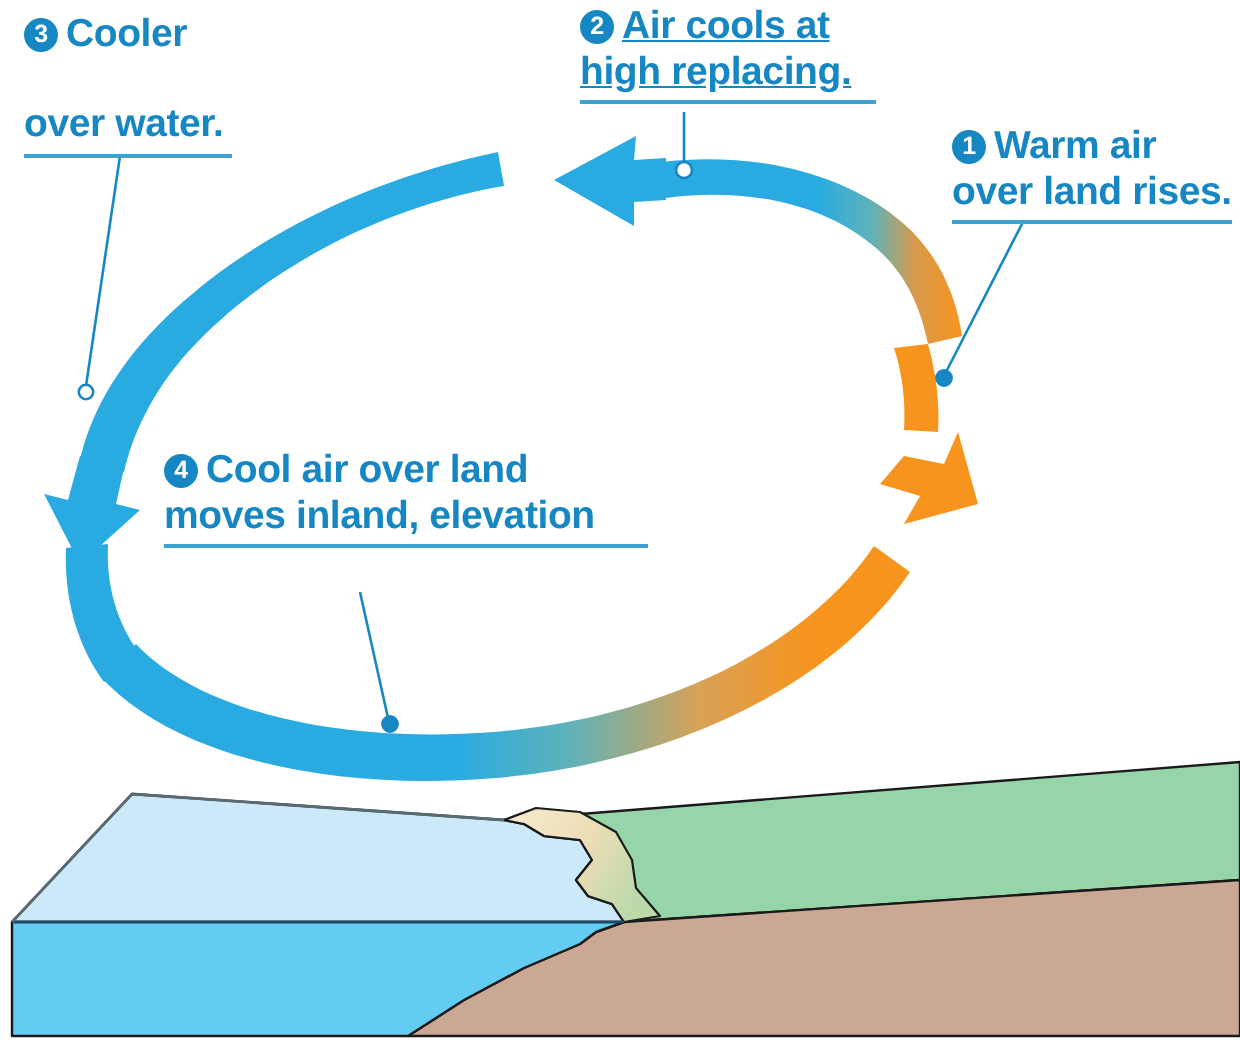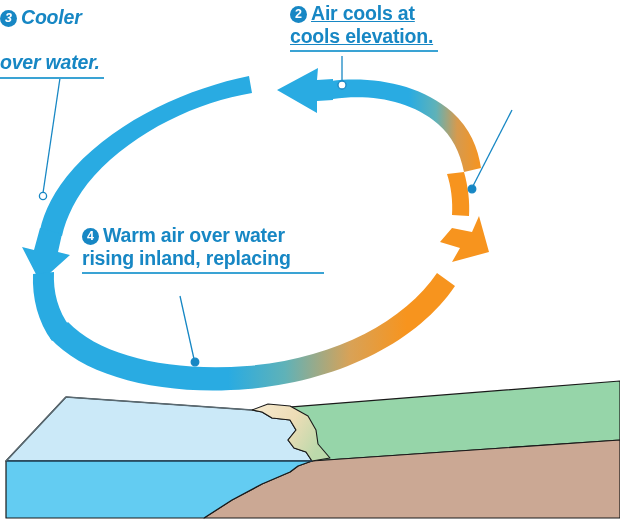--- a/index.html
+++ b/index.html
@@ -50,21 +50,21 @@
     text-align: center;
     vertical-align: 2px;
     margin-right: 4px;
   }
   .callout .rule {
     display: block;
     height: 2px;
     background: #3aa3d4;
     margin-top: 3px;
   }
-  #callout-3 { left: 0;  top: 6px; font-style: italic;  }
+  #callout-3 { left: 12px;  top: 6px;  }
   #callout-3 .rule { width: 104px; }
   #callout-2 { left: 290px; top: 2px; text-decoration: underline; }
   #callout-2 .rule { width: 148px; }
   #callout-1 { left: 476px; top: 62px; }
   #callout-1 .rule { width: 140px; }
   #callout-4 { left: 82px; top: 224px; }
   #callout-4 .rule { width: 242px; }
 </style>
 </head>
 <body>
@@ -249,24 +249,29 @@
 
   <div class="callout" id="callout-3">
     <span class="num">3</span><span>Cooler</span><br>
     <br>
     <span>over water.</span>
     <span class="rule"></span>
   </div>
 
   <div class="callout" id="callout-2">
     <span class="num">2</span><span>Air cools at</span><br>
-    <span>cools elevation.</span>
-    <span class="rule"></span>
-  </div>
-
+    <span>high replacing.</span>
+    <span class="rule"></span>
+  </div>
+
+  <div class="callout" id="callout-1">
+    <span class="num">1</span><span>Warm air</span><br>
+    <span>over land rises.</span>
+    <span class="rule"></span>
+  </div>
 
   <div class="callout" id="callout-4">
-    <span class="num">4</span><span>Warm air over water</span><br>
-    <span>rising inland, replacing</span><br>
+    <span class="num">4</span><span>Cool air over land</span><br>
+    <span>moves inland, elevation</span><br>
     <span class="rule"></span>
   </div>
 
 </div>
 
 </body></html>

